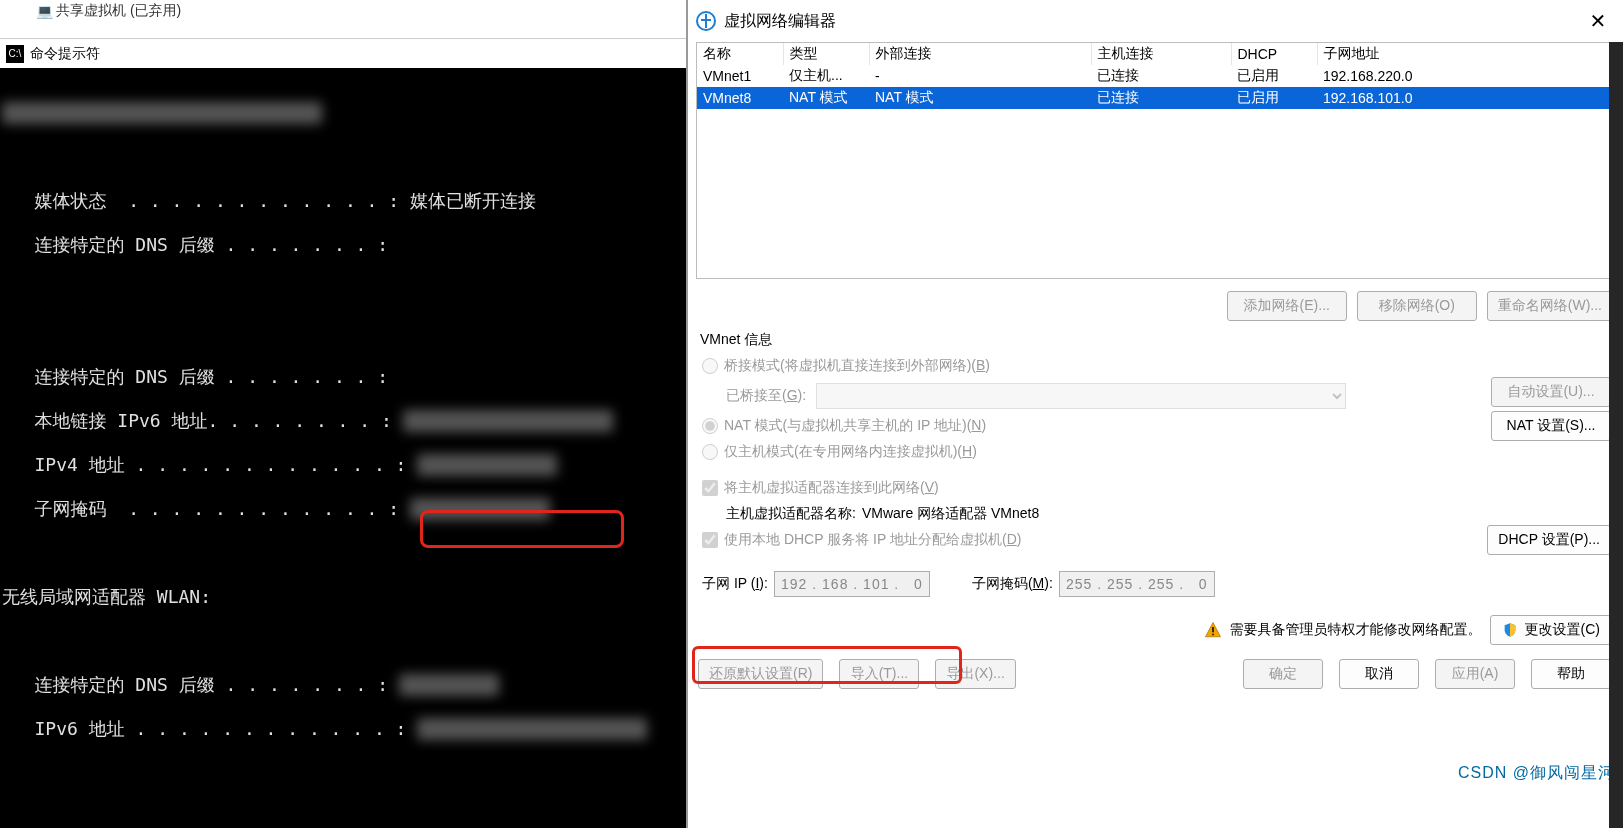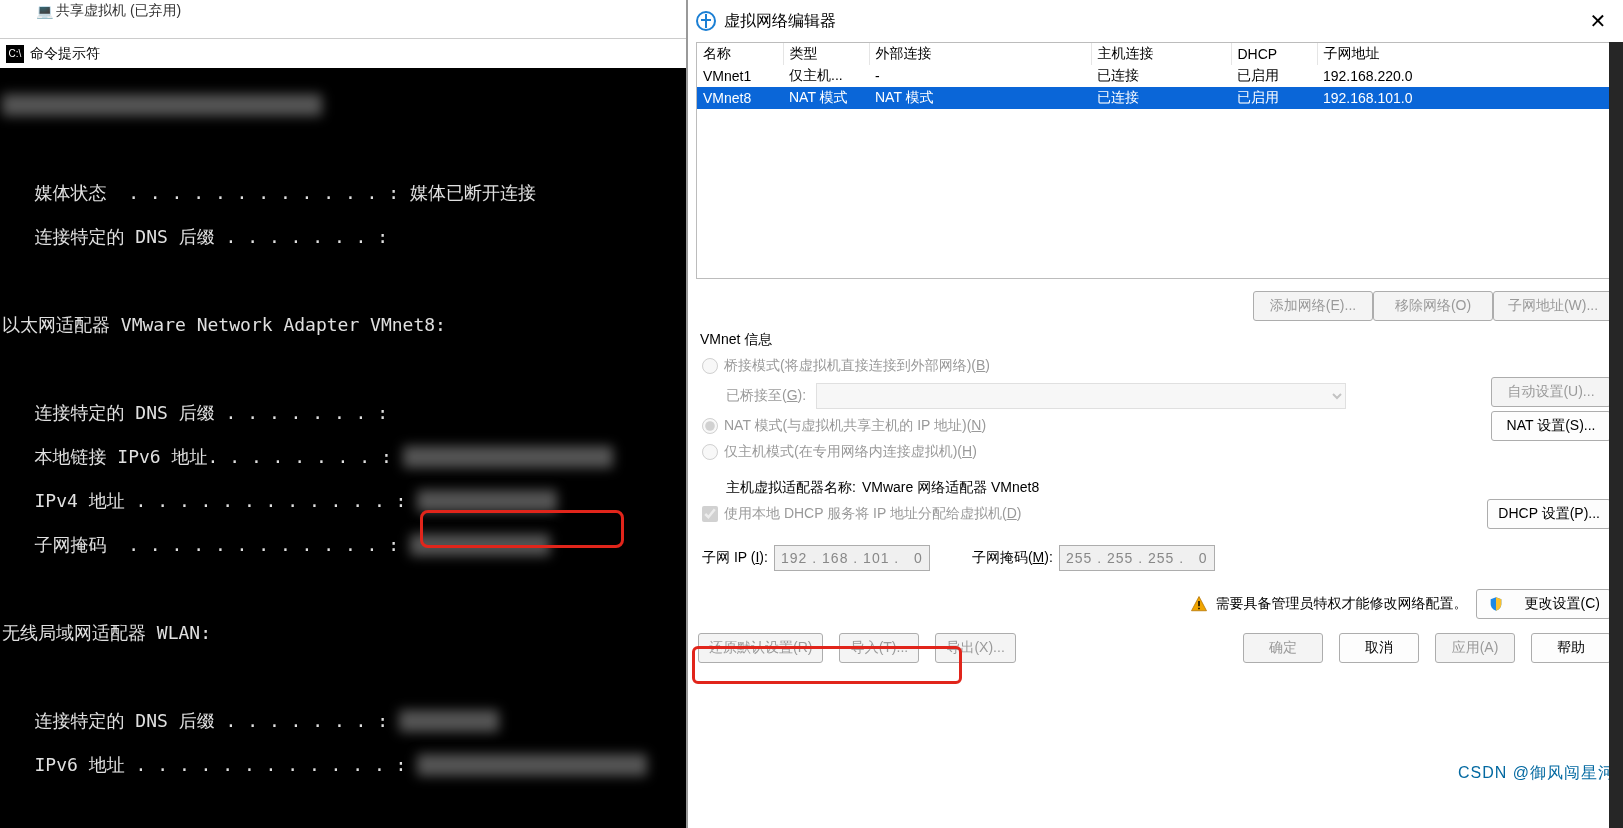--- a/index.html
+++ b/index.html
@@ -6,39 +6,39 @@
   html, body { width: 1623px; height: 828px; font-family: "Microsoft YaHei", Arial, sans-serif; font-size: 14px; overflow: hidden; background: #f0f0f0; }
   .root { display: flex; width: 1623px; height: 828px; }
 
   
   .left-pane { width: 686px; height: 100%; display: flex; flex-direction: column; }
   .sidebar { background: #fff; height: 38px; padding: 2px 8px; font-size: 14px; color: #333; position: relative; }
   .tree-row { display: flex; align-items: center; gap: 4px; height: 18px; padding-left: 30px; }
   .tree-icon { width: 14px; height: 14px; display: inline-flex; align-items: center; justify-content: center; }
   .cmd-title { background: #fff; height: 30px; display: flex; align-items: center; gap: 6px; padding-left: 6px; font-size: 14px; border-top: 1px solid #ccc; }
   .cmd-icon { width: 18px; height: 18px; background: #000; display: inline-flex; align-items: center; justify-content: center; font-size: 10px; color: #fff; }
-  .cmd-body { flex: 1; background: #000; color: #e0e0e0; font-family: "NSimSun","SimSun","Consolas",monospace; font-size: 18px; line-height: 22px; padding: 4px 4px 6px 2px; white-space: pre; position: relative; overflow: hidden; }
+  .cmd-body { flex: 1; background: #000; color: #e0e0e0; font-family: "NSimSun","SimSun","Consolas",monospace; font-size: 18px; line-height: 22px; padding: 12px 4px 6px 2px; white-space: pre; position: relative; overflow: hidden; }
   .cmd-body .blur { filter: blur(6px); background: #555; color: #555; display: inline-block; border-radius: 2px; }
   .red-box1 { position: absolute; border: 3px solid #e1251b; border-radius: 8px; left: 420px; top: 442px; width: 204px; height: 38px; pointer-events: none; }
 
   
   .right-pane { flex: 1; background: #fff; display: flex; flex-direction: column; position: relative; border-left: 2px solid #999; }
   .dlg-titlebar { height: 42px; display: flex; align-items: center; padding: 0 2px 0 8px; font-size: 16px; }
   .globe-icon { width: 20px; height: 20px; border: 2px solid #1b7fd4; border-radius: 50%; position: relative; margin-right: 8px; }
   .globe-icon:before { content: ""; position: absolute; left: 3px; right: 3px; top: 6px; height: 2px; background: #1b7fd4; }
   .globe-icon:after { content: ""; position: absolute; top: 1px; bottom: 1px; left: 7px; width: 2px; background: #1b7fd4; }
   .close-x { margin-left: auto; width: 46px; height: 100%; display: flex; align-items: center; justify-content: center; font-size: 20px; cursor: pointer; }
 
   .tbl-wrap { border: 1px solid #bcbcbc; margin: 0 8px; height: 237px; overflow: hidden; background: #fff; }
   .tbl { width: 100%; border-collapse: collapse; font-size: 14px; }
   .tbl th { text-align: left; font-weight: normal; padding: 2px 6px; border-right: 1px solid #e5e5e5; background: #fff; height: 22px; }
   .tbl td { padding: 2px 6px; height: 22px; }
   .tbl tr.sel td { background: #0a66d8; color: #fff; }
 
-  .btn-row { display: flex; justify-content: flex-end; padding: 12px 10px 6px 18px; }
+  .btn-row { display: flex; gap: 10px; justify-content: flex-end; padding: 12px 10px 6px 18px; }
   .btn { min-width: 120px; height: 30px; font-size: 14px; background: #fdfdfd; border: 1px solid #adadad; padding: 0 10px; cursor: pointer; border-radius: 3px; }
   .btn.small { min-width: 80px; }
   .btn.disabled, input.disabled { color: #9a9a9a; background: #f4f4f4; }
 
   .group-title { padding: 4px 12px 2px 12px; font-size: 14px; }
   .group-box { margin: 0 0 0 0; padding: 2px 12px 4px 12px; }
   .radio-row, .check-row, .label-row { display: flex; align-items: center; gap: 6px; padding: 4px 2px; font-size: 14px; position: relative; }
   .radio-row.disabled, .check-row.disabled { color: #9a9a9a; }
   .radio, .check { width: 16px; height: 16px; }
   .inline-right { position: absolute; right: 0; top: -2px; }
@@ -80,21 +80,20 @@
     <div class="cmd-title">
       <span class="cmd-icon">C:\</span>
       <span>命令提示符</span>
     </div>
     <div class="cmd-body">
 <span class="line"><span class="blur" style="width:320px;">xxxxxxxxxxxxxxxxxxxxxxxxxxxxx</span></span>
 <span class="line"> </span>
 <span class="line">   媒体状态  . . . . . . . . . . . . : 媒体已断开连接</span>
 <span class="line">   连接特定的 DNS 后缀 . . . . . . . :</span>
 <span class="line"> </span>
-<span class="line">以太网适配器 VMware Network Adapter VMnet8:</span>
 <span class="line"> </span>
 <span class="line">   连接特定的 DNS 后缀 . . . . . . . :</span>
 <span class="line"><span>   本地链接 IPv6 地址. . . . . . . . :</span> <span class="blur" style="width:210px;">x</span></span>
 <span class="line"><span>   IPv4 地址 . . . . . . . . . . . . :</span> <span class="blur" style="width:140px;">x</span></span>
 <span class="line"><span>   子网掩码  . . . . . . . . . . . . :</span> <span class="blur" style="width:140px;">x</span></span>
 <span class="line"> </span>
 <span class="line">无线局域网适配器 WLAN:</span>
 <span class="line"> </span>
 <span class="line"><span>   连接特定的 DNS 后缀 . . . . . . . :</span> <span class="blur" style="width:100px;">x</span></span>
 <span class="line"><span>   IPv6 地址 . . . . . . . . . . . . :</span> <span class="blur" style="width:230px;">x</span></span>
@@ -156,21 +155,21 @@
               <td>已启用</td>
               <td>192.168.101.0</td>
           </tr>
         </tbody>
       </table>
     </div>
 
     <div class="btn-row">
       <button class="btn disabled">添加网络(E)...</button>
       <button class="btn disabled">移除网络(O)</button>
-      <button class="btn disabled">子网地址(W)...</button>
+      <button class="btn disabled">重命名网络(W)...</button>
     </div>
 
     <div class="group-title">VMnet 信息</div>
     <div class="group-box">
       <div class="radio-row disabled">
         <input type="radio" class="radio" disabled="" style="">
         <span>桥接模式(将虚拟机直接连接到外部网络)(<span class="u">B</span>)</span>
       </div>
       <div class="inline-row indent2 disabled" style="position:relative;">
         <span class="field-label" style="color:#9a9a9a">已桥接至(<span class="u">G</span>):</span>
@@ -182,20 +181,24 @@
         <span>NAT 模式(与虚拟机共享主机的 IP 地址)(<span class="u">N</span>)</span>
         <button class="btn inline-right">NAT 设置(S)...</button>
       </div>
       <div class="radio-row disabled">
         <input type="radio" class="radio" disabled="" style="">
         <span>仅主机模式(在专用网络内连接虚拟机)(<span class="u">H</span>)</span>
       </div>
 
       <div style="height:10px"></div>
 
+      <div class="check-row disabled">
+        <input type="checkbox" class="check" disabled="" checked="" style="">
+        <span>将主机虚拟适配器连接到此网络(<span class="u">V</span>)</span>
+      </div>
       <div class="label-row indent2">
         <span>主机虚拟适配器名称:</span>
         <span>VMware 网络适配器 VMnet8</span>
       </div>
       <div class="check-row disabled" style="position:relative;">
         <input type="checkbox" class="check" disabled="" checked="" style="">
         <span>使用本地 DHCP 服务将 IP 地址分配给虚拟机(<span class="u">D</span>)</span>
         <button class="btn inline-right">DHCP 设置(P)...</button>
       </div>
 
@@ -212,21 +215,21 @@
 
     <div class="admin-row">
       <span class="warn-icon">
         <svg width="18" height="18" viewBox="0 0 24 24">
             <path fill="#f0a500" stroke="#b07000" d="M12 2 L22 21 H2 Z"></path>
             <rect x="11" y="8" width="2" height="7" fill="#000"></rect>
             <rect x="11" y="17" width="2" height="2" fill="#000"></rect>
           </svg>
       </span>
       <span>需要具备管理员特权才能修改网络配置。</span>
-      <button class="btn" style="display:flex;align-items:center;gap:20px;">
+      <button class="btn" style="display:flex;align-items:center;gap:6px;">
         <span class="shield-icon">
           <svg width="16" height="16" viewBox="0 0 24 24">
               <path d="M12 2 L20 5 V12 C20 17 16 21 12 22 C8 21 4 17 4 12 V5 Z" fill="#1e88e5"></path>
               <path d="M12 2 L20 5 V12 C20 17 16 21 12 22 V2 Z" fill="#fbc02d"></path>
             </svg>
         </span>
         <span>更改设置(C)</span>
       </button>
     </div>
 

